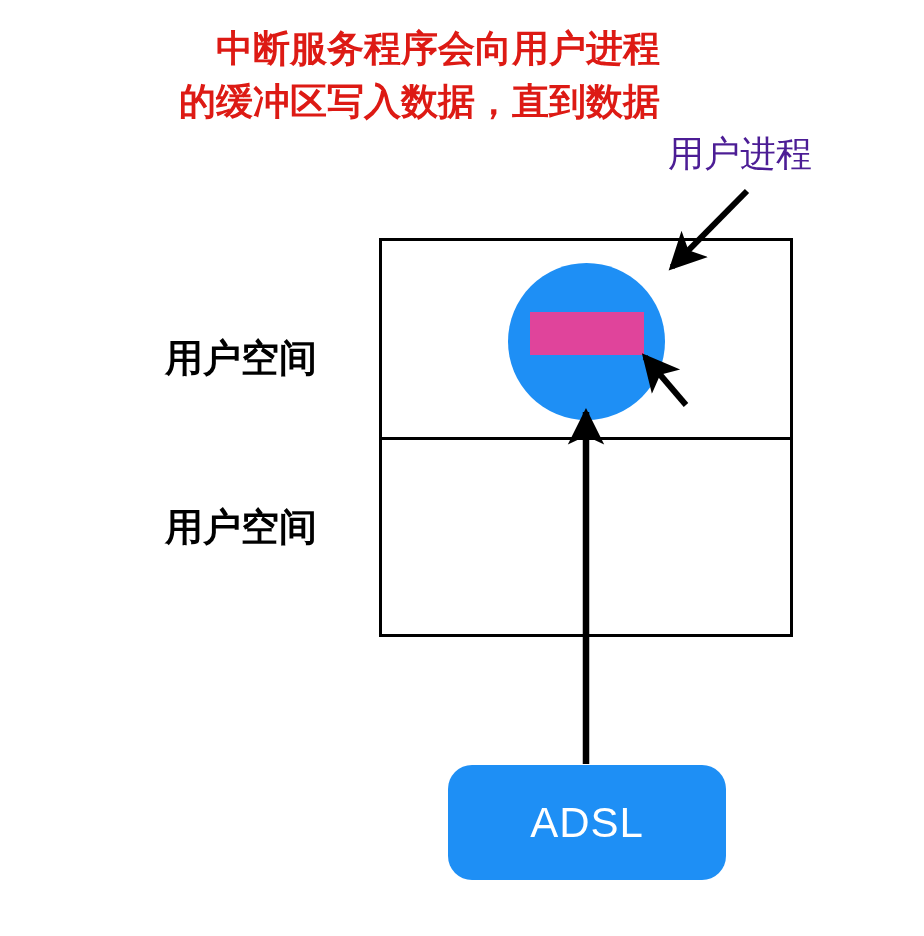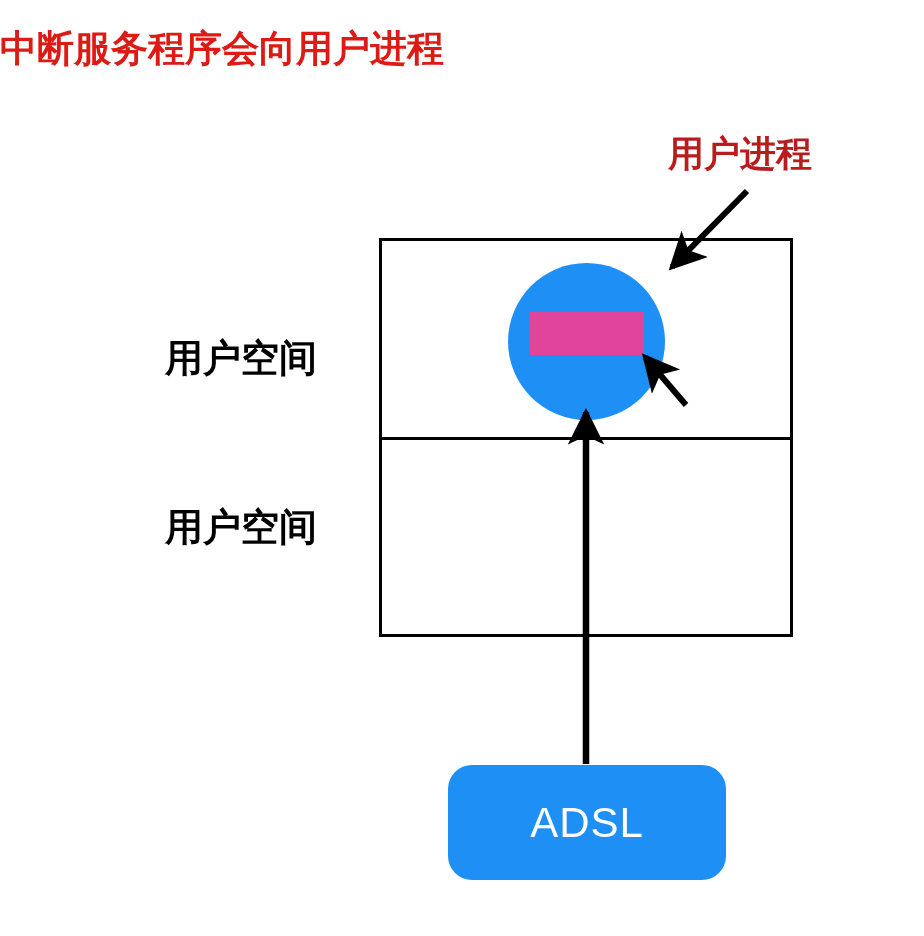--- a/index.html
+++ b/index.html
@@ -15,21 +15,21 @@
     overflow: hidden;
     font-family: "Liberation Sans", "DejaVu Sans", sans-serif;
   }
 
   
   #title-block {
     position: absolute;
     left: 0px;
     top: 22px;
     width: 660px;
-    text-align: left;
+    text-align: right;
     color: #dd1a14;
     font-weight: bold;
     font-size: 37px;
     line-height: 53px;
     letter-spacing: 0px;
     white-space: nowrap;
   }
   #title-block .tline { display: block; }
 
   
@@ -41,22 +41,22 @@
     line-height: 44px;
     white-space: nowrap;
     text-align: center;
   }
   #label-user-space  { left: 165px; top: 336px; }
   #label-kernel-space{ left: 165px; top: 505px; }
 
   
   .callout-label {
     position: absolute;
-    color: #b91c1c;
-    font-weight: bold;
+    color: #4c1d95;
+    font-weight: normal;
     font-size: 36px;
     line-height: 42px;
     white-space: nowrap;
   }
   #label-user-process { left: 668px; top: 133px; }
   #label-buffer       { left: 690px; top: 371px; }
 
   
   #memory-box {
     position: absolute;
@@ -127,20 +127,21 @@
     pointer-events: none;
   }
 </style>
 </head>
 <body>
 
 <div id="canvas">
 
   <div id="title-block">
     <span class="tline">中断服务程序会向用户进程</span>
+    <span class="tline">的缓冲区写入数据，直到数据</span>
   </div>
 
   <div id="memory-box"></div>
   <div id="memory-divider"></div>
 
   <div class="space-label" id="label-user-space">用户空间</div>
   <div class="space-label" id="label-kernel-space">用户空间</div>
 
   <div id="process-circle"></div>
   <div id="buffer-rect"></div>

